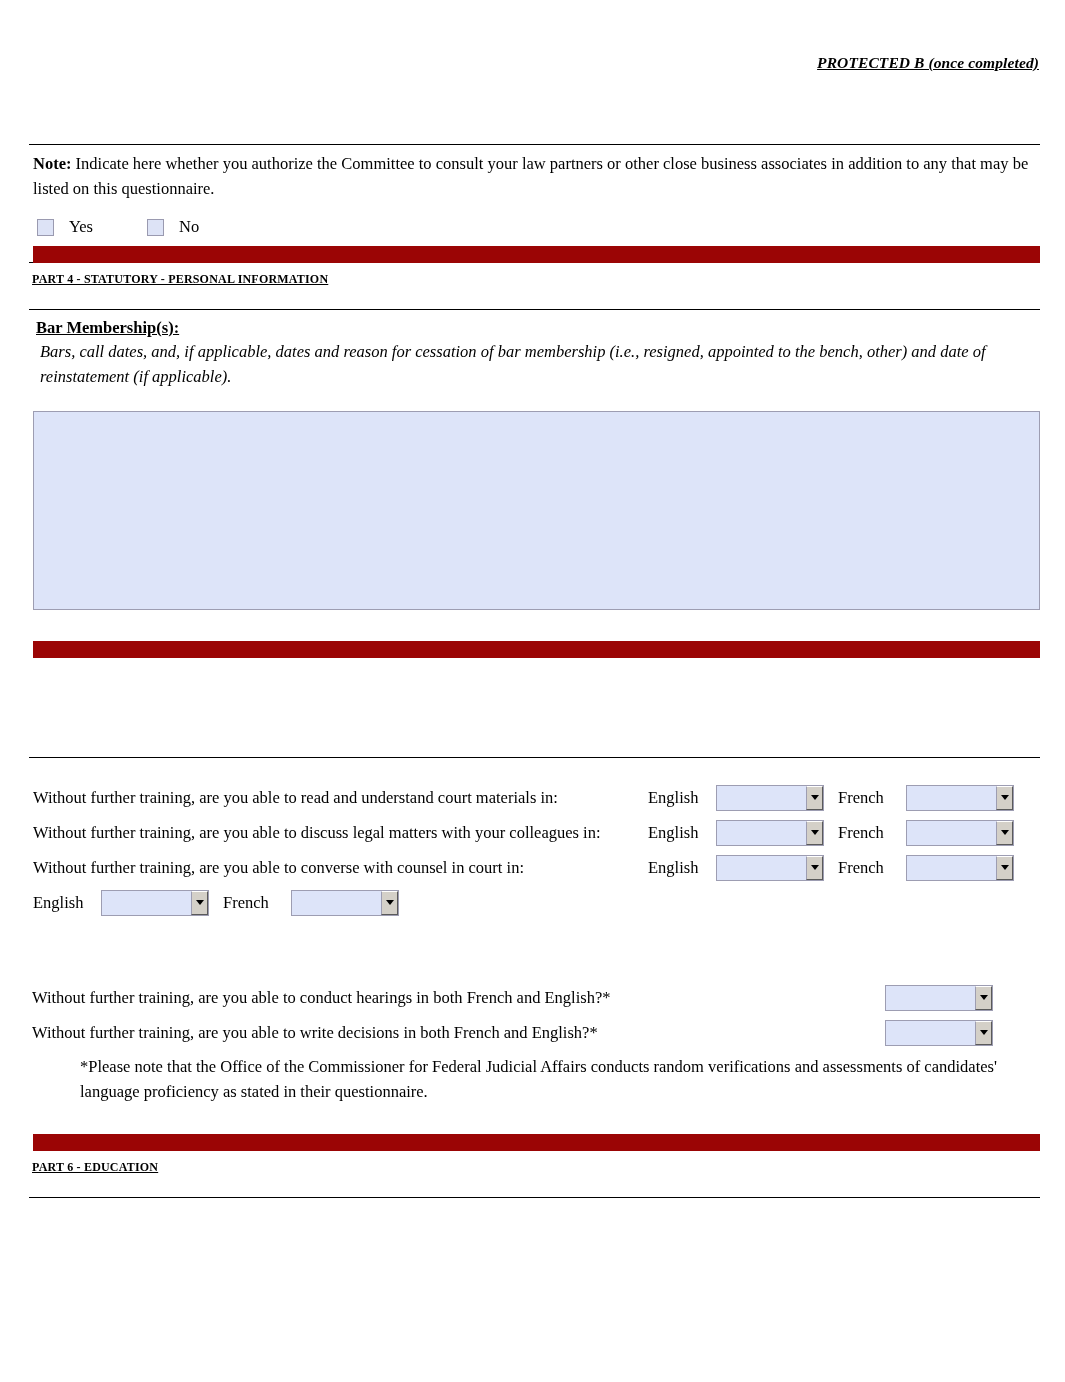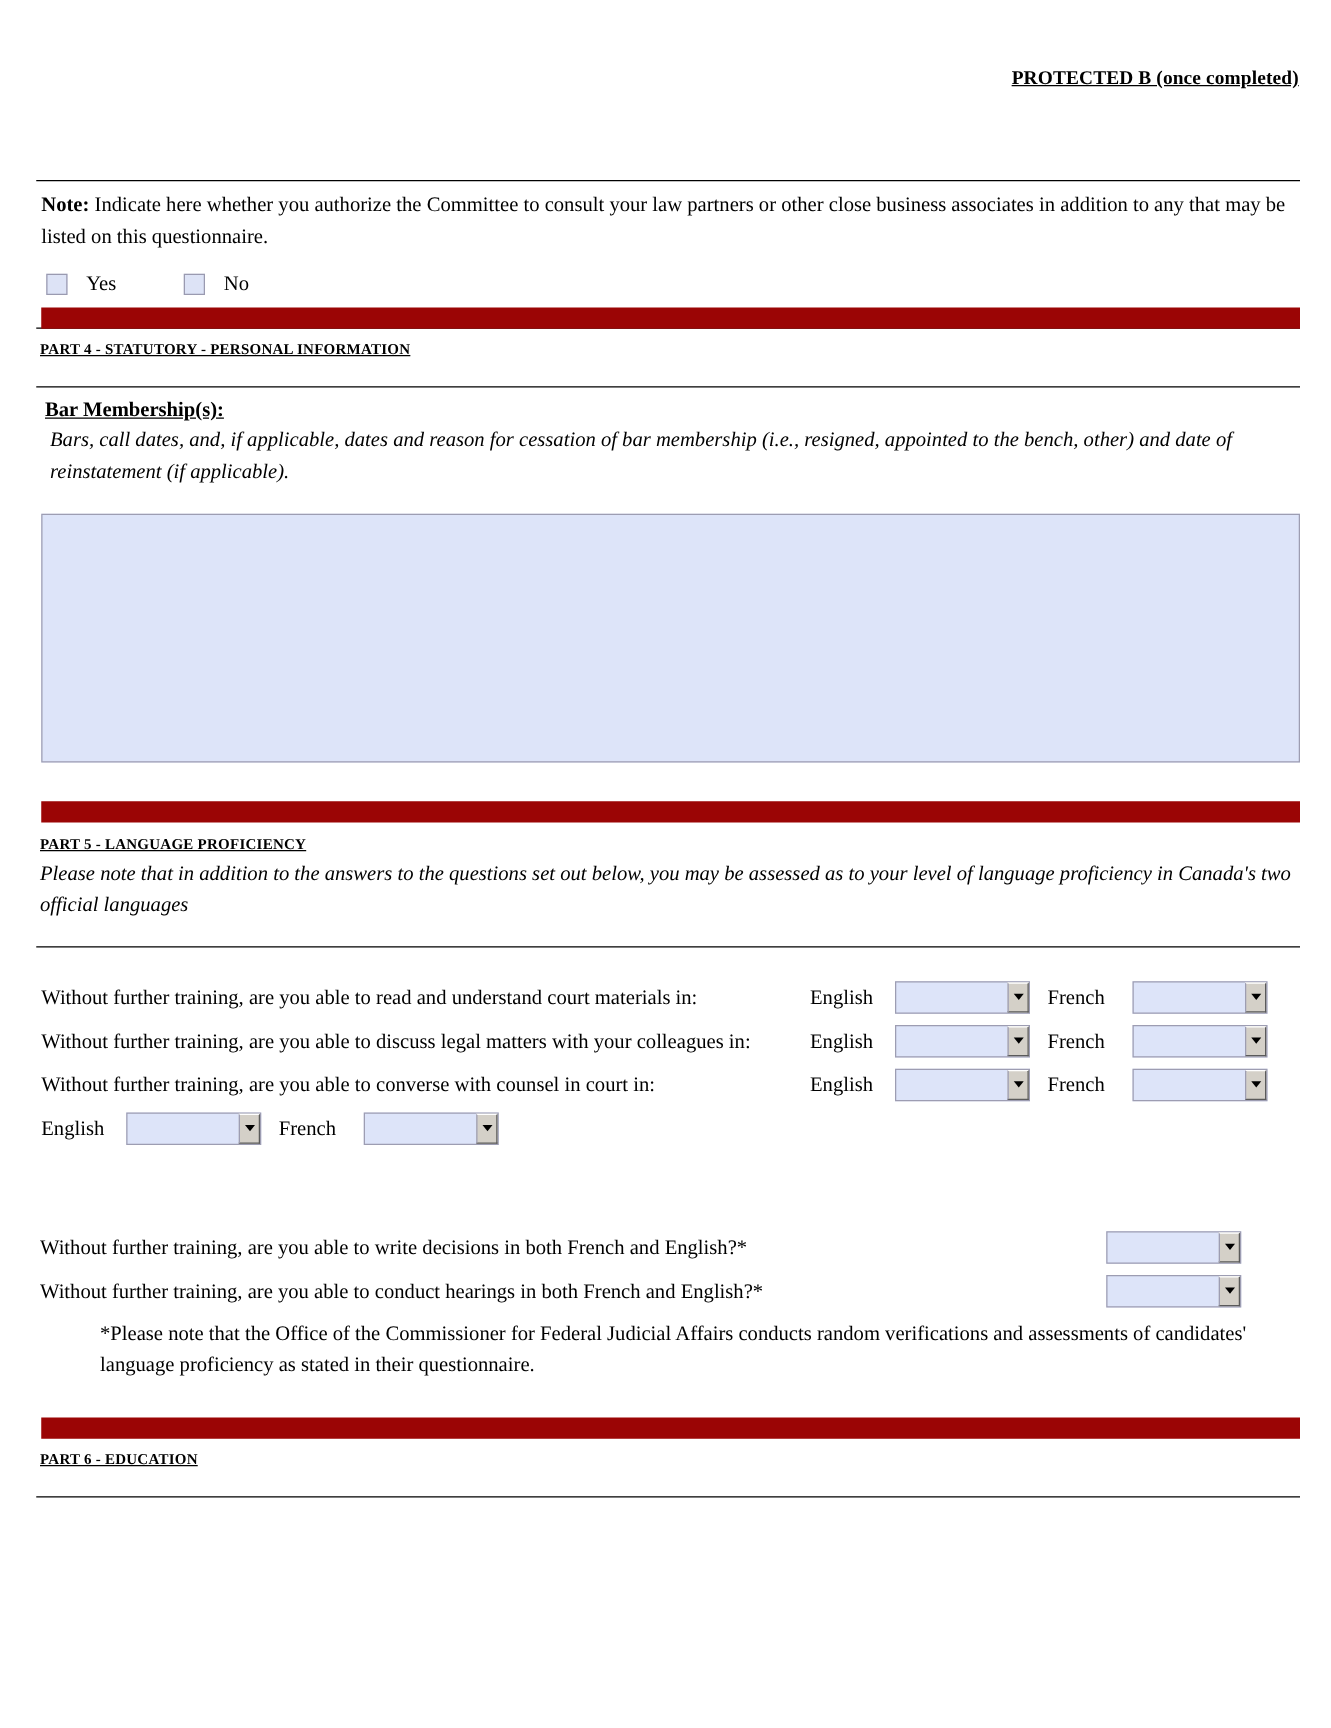--- a/index.html
+++ b/index.html
@@ -23,20 +23,21 @@
     box-sizing: border-box;
   }
 
   
   .protected-header {
     position: absolute;
     top: 54px;
     right: 26px;
     font-size: 15.5px;
     font-weight: bold;
+    font-style: italic;
     text-decoration: underline;
     letter-spacing: 0.1px;
     white-space: nowrap;
   }
 
   
   .col {
     position: absolute;
     left: 29px;
     width: 1011px;
@@ -287,24 +288,20 @@
 
   <div class="col" style="top:318px;">
     <div class="barmem-label">Bar Membership(s):</div>
     <div class="barmem-desc">Bars, call dates, and, if applicable, dates and reason for cessation of bar membership (i.e., resigned, appointed to the bench, other) and date of reinstatement (if applicable).</div>
   </div>
 
   <div class="bigbox"></div>
 
   <div class="redbar" style="top:641px;"></div>
 
-  <div class="col" style="top:668px;">
-    <div class="part-heading" style="padding-left:3px;">PART 5 - LANGUAGE PROFICIENCY</div>
-    <div class="lp-intro" style="padding-left:3px; padding-top:4px;">Please note that in addition to the answers to the questions set out below, you may be assessed as to your level of language proficiency in Canada's two official languages</div>
-  </div>
 
   <div class="col rule-top" style="top:757px; height:1px;"></div>
 
   <div class="lp-table">
 
     <div class="lp-row">
       <span class="lp-q">Without further training, are you able to read and understand court materials in:</span>
       <span class="lp-lang">English</span>
       <span class="dd">
         <span class="dd-value"></span>
@@ -375,37 +372,37 @@
         <span class="dd-btn">
             <span class="dd-arrow"></span>
           </span>
       </span>
     </div>
   </div>
 
 
   <div class="col" style="top:980px;">
     <div class="lp-extra-row">
+      <span class="lp-extra-q" style="padding-left:3px;">Without further training, are you able to conduct hearings in both French and English?*</span>
+      <span class="dd" style="margin-right:47px;">
+        <span class="dd-value"></span>
+        <span class="dd-btn">
+            <span class="dd-arrow"></span>
+          </span>
+      </span>
+    </div>
+    <div class="lp-extra-row">
       <span class="lp-extra-q" style="padding-left:3px;">Without further training, are you able to write decisions in both French and English?*</span>
       <span class="dd" style="margin-right:47px;">
         <span class="dd-value"></span>
         <span class="dd-btn">
             <span class="dd-arrow"></span>
           </span>
       </span>
     </div>
-    <div class="lp-extra-row">
-      <span class="lp-extra-q" style="padding-left:3px;">Without further training, are you able to conduct hearings in both French and English?*</span>
-      <span class="dd" style="margin-right:47px;">
-        <span class="dd-value"></span>
-        <span class="dd-btn">
-            <span class="dd-arrow"></span>
-          </span>
-      </span>
-    </div>
   </div>
 
   <div class="col" style="top:1055px;">
     <div class="lp-footnote" style="padding-left:3px;margin-left:48px;">*Please note that the Office of the Commissioner for Federal Judicial Affairs conducts random verifications and assessments of candidates' language proficiency as stated in their questionnaire.</div>
   </div>
 
   <div class="redbar" style="top:1134px;"></div>
 
   <div class="col rule-bottom" style="top:1160px; height:38px;">
     <div class="part-heading" style="padding-left:3px;">PART 6 - EDUCATION</div>

